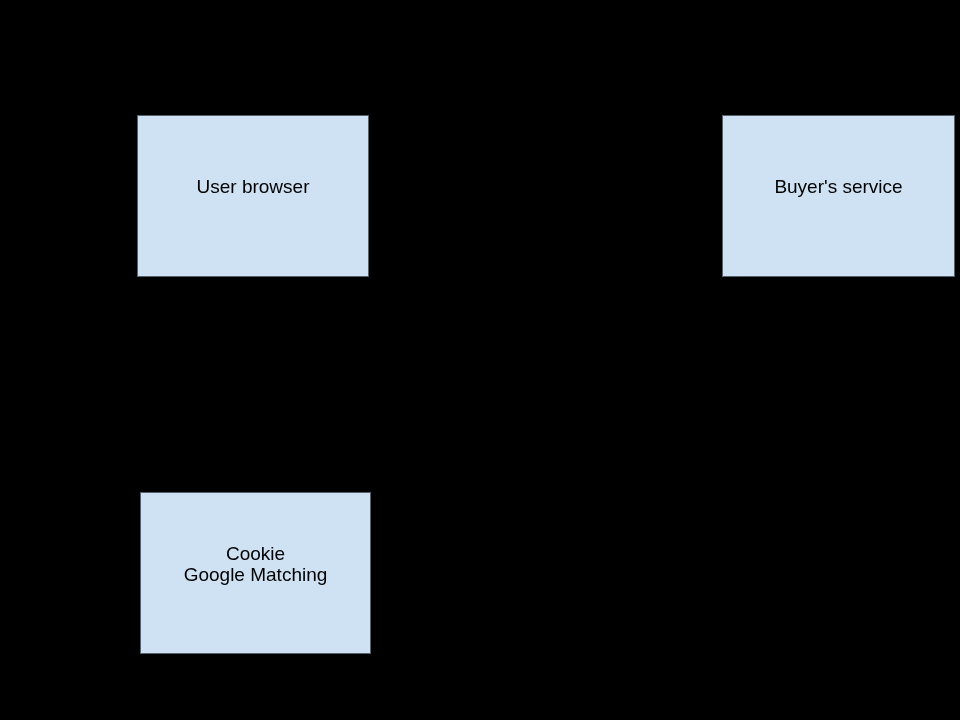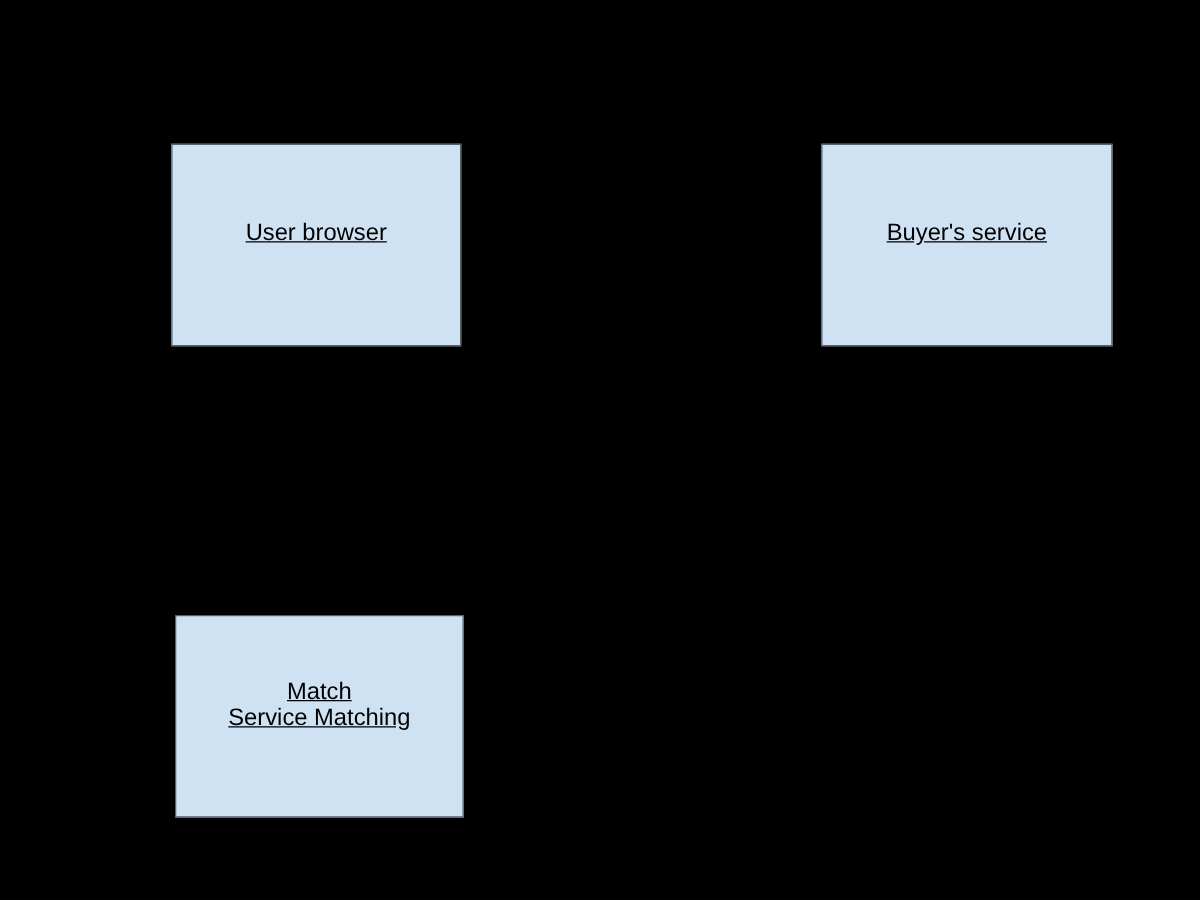--- a/index.html
+++ b/index.html
@@ -27,24 +27,23 @@
     color: var(--text-color, #000);
     font-size: 19px;
     line-height: 21.5px;
   }
   .node .label {
     transform: translateY(-9px);
   }
   .node .line {
     display: block;
     white-space: nowrap;
-    text-decoration: underline;
   }
   #node-user-browser   { left: 137px; top: 115px; width: 232px; height: 162px; }
-  #node-buyers-service { left: 657px; top: 115px; width: 233px; height: 162px; }
+  #node-buyers-service { left: 722px; top: 115px; width: 233px; height: 162px; }
   #node-google-cms     { left: 140px; top: 492px; width: 231px; height: 162px; }
 </style>
 </head>
 <body>
 
 <div id="canvas">
 
   <div id="node-user-browser" class="node">
     <div class="label">
       <span class="line">User browser</span>
@@ -52,18 +51,18 @@
   </div>
 
   <div id="node-buyers-service" class="node">
     <div class="label">
       <span class="line">Buyer's service</span>
     </div>
   </div>
 
   <div id="node-google-cms" class="node">
     <div class="label">
-      <span class="line">Match</span>
-      <span class="line">Service Matching</span>
+      <span class="line">Cookie</span>
+      <span class="line">Google Matching</span>
     </div>
   </div>
 
 </div>
 
 </body></html>

